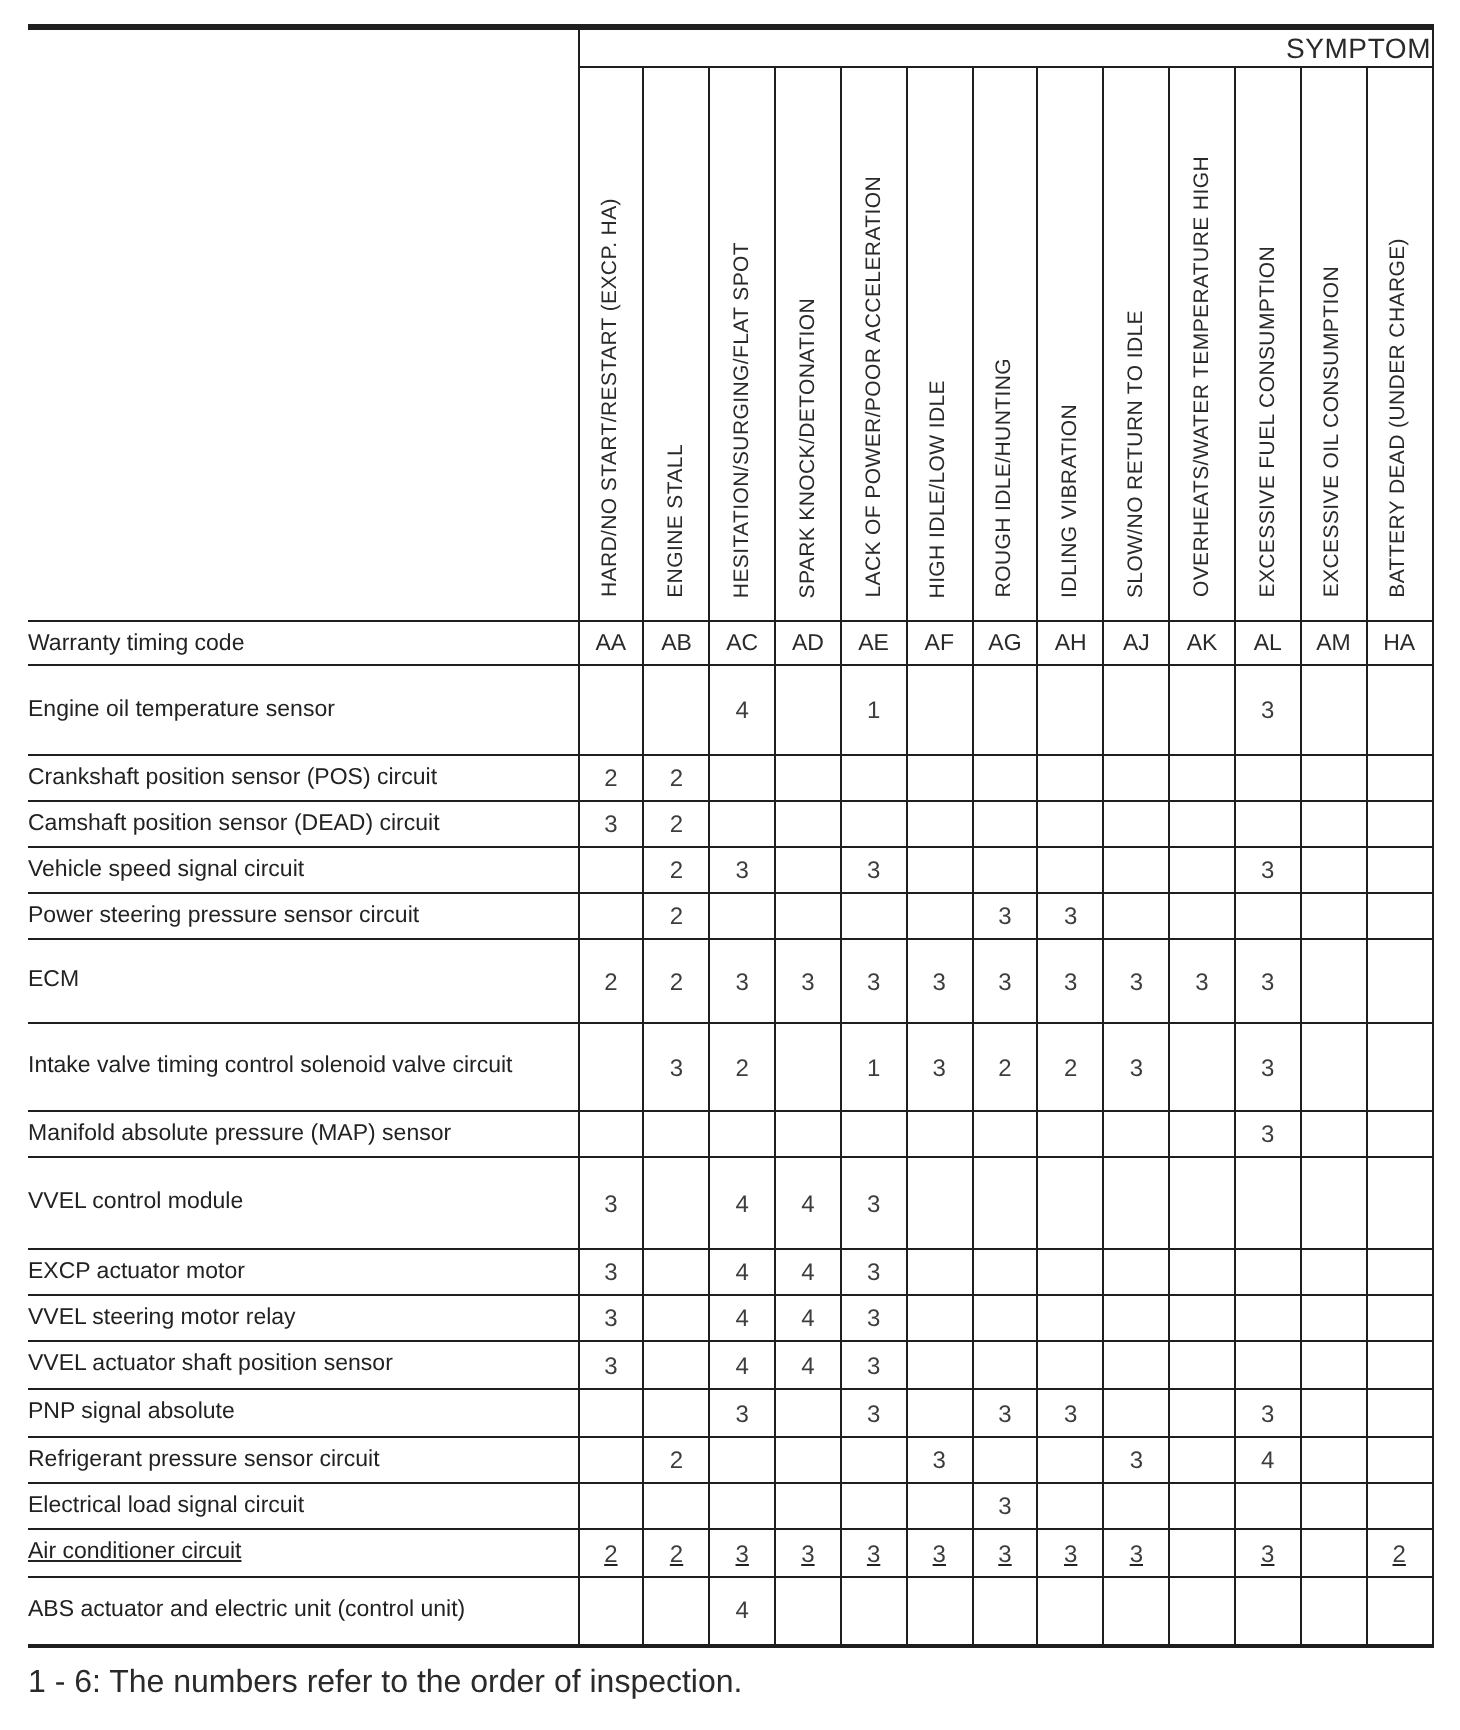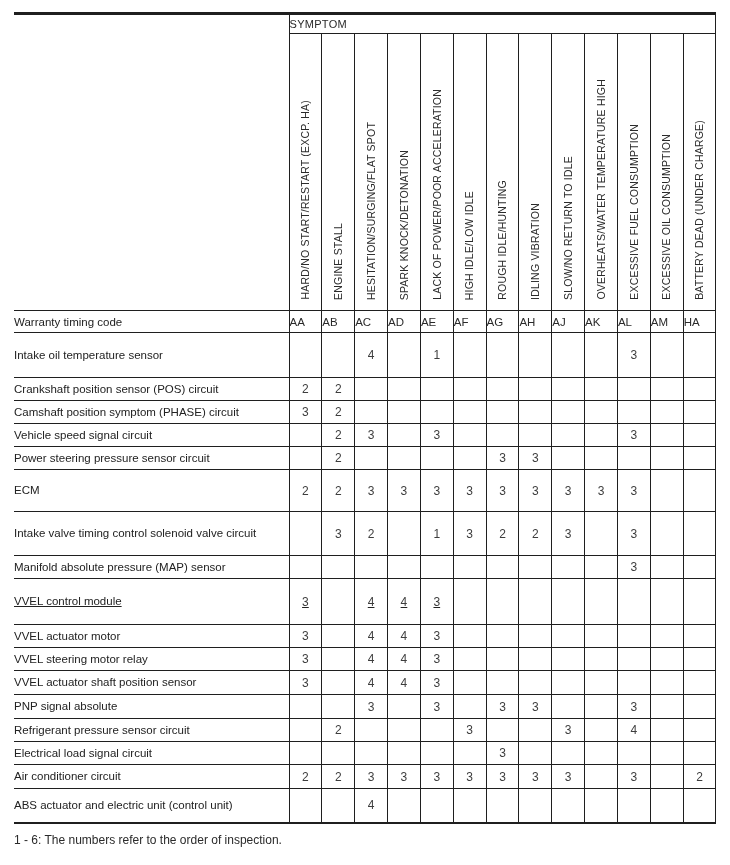--- a/index.html
+++ b/index.html
@@ -33,23 +33,23 @@
     font-weight: normal;
   }
   
   td.corner-cell,
   td.row-label,
   td.code-row-label {
     border-left: none !important;
   }
   tr.symptom-row { height: 20px; }
   th.symptom-head {
-    text-align: left;
+    text-align: right;
     vertical-align: middle;
-    font-size: 11px;
+    font-size: 14px;
     letter-spacing: 0.3px;
     color: #2a2a2a;
   }
   tr.rotated-row { height: 277px; }
   th.col-head {
     vertical-align: bottom;
     text-align: center;
   }
   th.col-head .rot {
     display: inline-block;
@@ -63,50 +63,50 @@
     line-height: 1;
   }
   tr.code-row { height: 22px; }
   td.code-row-label {
     font-size: 11.5px;
     padding-left: 7px;
     vertical-align: middle;
     color: #222222;
   }
   td.code-cell {
-    text-align: left;
+    text-align: center;
     vertical-align: middle;
     font-size: 11.5px;
     color: #2a2a2a;
   }
   tbody tr { height: 23px; }
   tbody tr:nth-child(1)  { height: 45px; }  
   tbody tr:nth-child(6)  { height: 42px; margin-left: 12px; }  
   tbody tr:nth-child(7)  { height: 44px; }  
-  tbody tr:nth-child(9)  { height: 46px; text-decoration: underline; }  
+  tbody tr:nth-child(9)  { height: 46px; }  
   tbody tr:nth-child(12) { height: 24px; }
   tbody tr:nth-child(13) { height: 24px; }
-  tbody tr:nth-child(16) { height: 24px; }
+  tbody tr:nth-child(16) { height: 24px; text-decoration: underline; }
   tbody tr:nth-child(17) { height: 34px; }  
   td.row-label {
     font-size: 11.5px;
     line-height: 1.25;
     padding: 2px 6px 2px 7px;
     vertical-align: middle;
     color: #222222;
   }
   td.value-cell {
     text-align: center;
     vertical-align: middle;
     font-size: 12px;
     color: #3d3d3d;
   }
   .footnote {
     margin-top: 9px;
-    font-size: 12px;
+    font-size: 16px;
     color: #2a2a2a;
   }
 </style>
 </head>
 <body>
 
 <div class="page">
 
   <table class="symptom-table">
     <colgroup id="cols">
@@ -157,21 +157,21 @@
           <td class="code-cell">AH</td>
           <td class="code-cell">AJ</td>
           <td class="code-cell">AK</td>
           <td class="code-cell">AL</td>
           <td class="code-cell">AM</td>
           <td class="code-cell">HA</td>
         </tr>
     </thead>
     <tbody id="body-rows">
         <tr>
-          <td class="row-label">Intake oil temperature sensor</td>
+          <td class="row-label">Engine oil temperature sensor</td>
           <td class="value-cell"></td>
           <td class="value-cell"></td>
           <td class="value-cell">4</td>
           <td class="value-cell"></td>
           <td class="value-cell">1</td>
           <td class="value-cell"></td>
           <td class="value-cell"></td>
           <td class="value-cell"></td>
           <td class="value-cell"></td>
           <td class="value-cell"></td>
@@ -189,21 +189,21 @@
           <td class="value-cell"></td>
           <td class="value-cell"></td>
           <td class="value-cell"></td>
           <td class="value-cell"></td>
           <td class="value-cell"></td>
           <td class="value-cell"></td>
           <td class="value-cell"></td>
           <td class="value-cell"></td>
         </tr>
         <tr>
-          <td class="row-label">Camshaft position symptom (PHASE) circuit</td>
+          <td class="row-label">Camshaft position sensor (DEAD) circuit</td>
           <td class="value-cell">3</td>
           <td class="value-cell">2</td>
           <td class="value-cell"></td>
           <td class="value-cell"></td>
           <td class="value-cell"></td>
           <td class="value-cell"></td>
           <td class="value-cell"></td>
           <td class="value-cell"></td>
           <td class="value-cell"></td>
           <td class="value-cell"></td>
@@ -301,21 +301,21 @@
           <td class="value-cell"></td>
           <td class="value-cell"></td>
           <td class="value-cell"></td>
           <td class="value-cell"></td>
           <td class="value-cell"></td>
           <td class="value-cell"></td>
           <td class="value-cell"></td>
           <td class="value-cell"></td>
         </tr>
         <tr>
-          <td class="row-label">VVEL actuator motor</td>
+          <td class="row-label">EXCP actuator motor</td>
           <td class="value-cell">3</td>
           <td class="value-cell"></td>
           <td class="value-cell">4</td>
           <td class="value-cell">4</td>
           <td class="value-cell">3</td>
           <td class="value-cell"></td>
           <td class="value-cell"></td>
           <td class="value-cell"></td>
           <td class="value-cell"></td>
           <td class="value-cell"></td>

